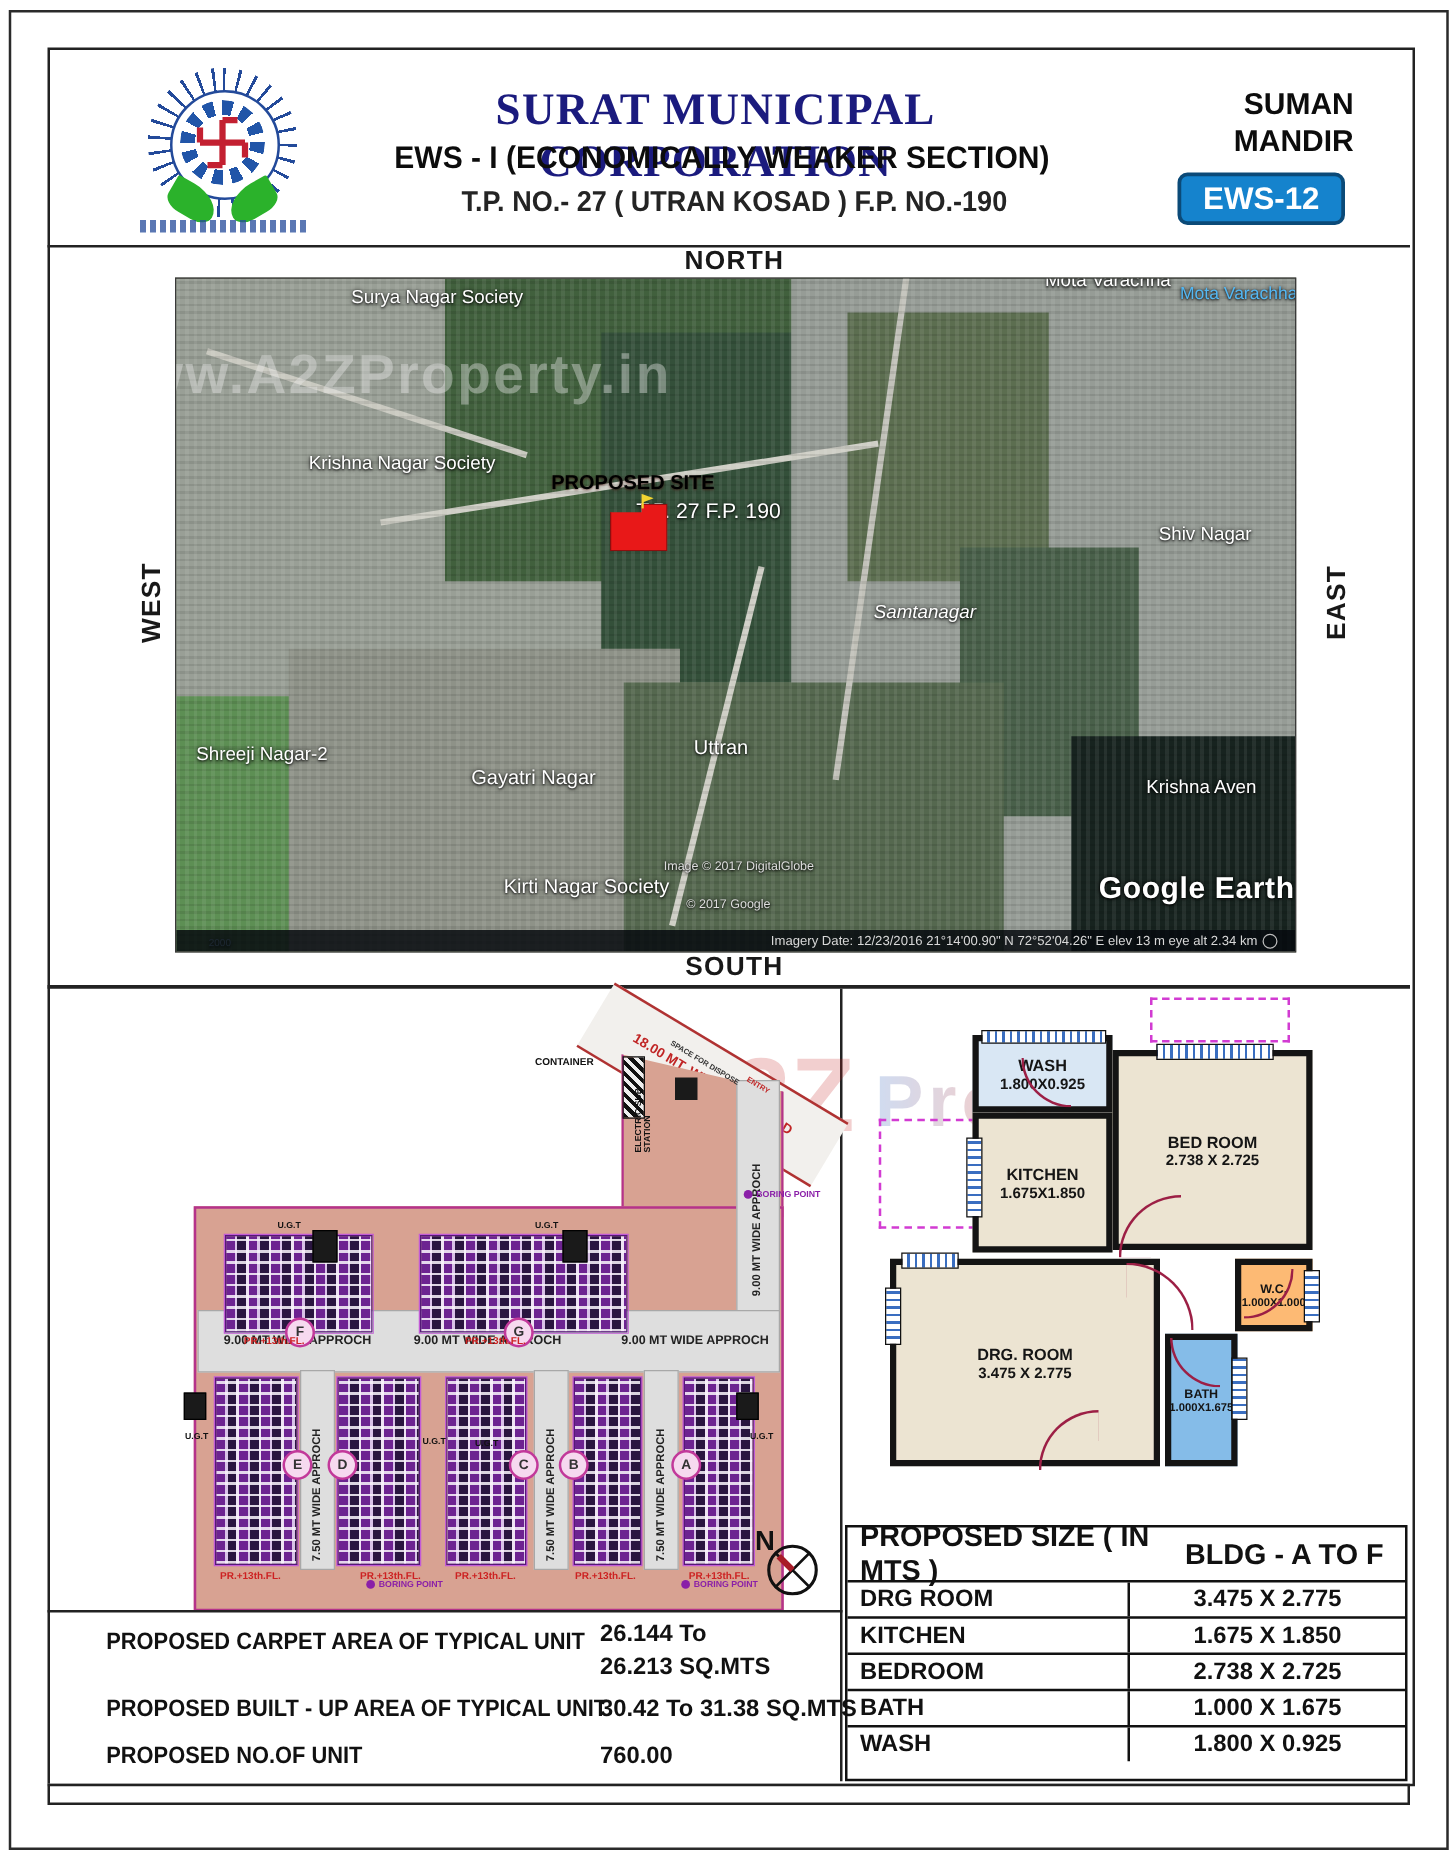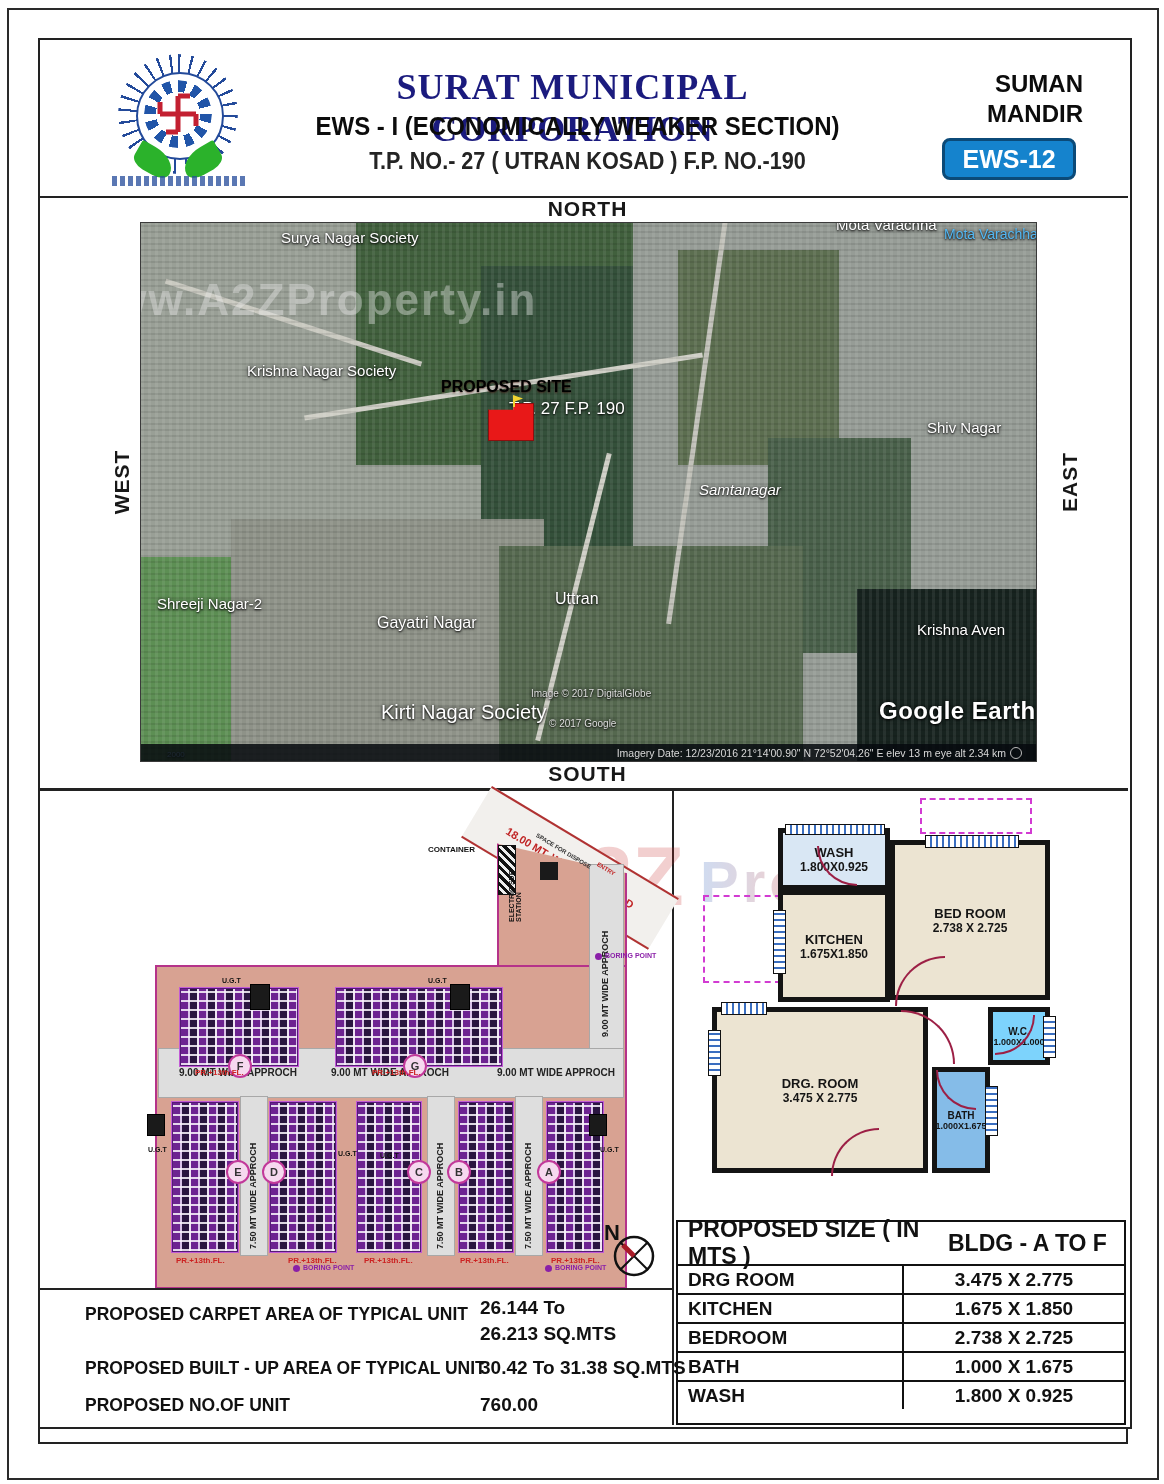--- a/index.html
+++ b/index.html
@@ -131,21 +131,21 @@
     <div class="map-label" style="left:300px;top:155px;color:#000000;font-weight:bold;font-size:16px;text-shadow:0 1px 2px rgba(60,0,0,.6);">PROPOSED SITE</div>
     <div class="map-label" style="left:368px;top:176px;font-size:17px;">T.P. 27  F.P. 190</div>
     <div class="mtx" style="left:347px;top:180px;width:44px;height:36px;background:#e81818;border:1px solid #8d0f0f;clip-path:polygon(0 18%,55% 18%,55% 0,100% 0,100% 100%,0 100%);"></div>
     <div class="mtx" style="left:372px;top:172px;width:10px;height:12px;background:#f2d431;clip-path:polygon(0 0,100% 30%,20% 55%,20% 100%,0 100%);"></div>
     <div class="map-label" style="left:786px;top:196px;">Shiv Nagar</div>
     <div class="map-label" style="left:558px;top:258px;font-style:italic;">Samtanagar</div>
     <div class="map-label" style="left:16px;top:372px;">Shreeji Nagar-2</div>
     <div class="map-label" style="left:236px;top:391px;font-size:16px;">Gayatri Nagar</div>
     <div class="map-label" style="left:414px;top:367px;font-size:16px;">Uttran</div>
     <div class="map-label" style="left:776px;top:398px;">Krishna Aven</div>
-    <div class="map-label" style="left:240px;top:478px;font-size:20px;">Kirti Nagar Society</div>
+    <div class="map-label" style="left:262px;top:478px;font-size:16px;">Kirti Nagar Society</div>
 
     <div class="map-label" style="left:390px;top:465px;font-size:10px;color:#ddd;">Image © 2017 DigitalGlobe</div>
     <div class="map-label" style="left:408px;top:495px;font-size:10px;color:#ddd;">© 2017 Google</div>
     <div class="map-label" style="left:738px;top:474px;font-size:24px;font-weight:bold;letter-spacing:.5px;">Google Earth</div>
     <div class="map-label" style="left:26px;top:527px;font-size:8px;color:#9ccdf5;">2000</div>
 
     <div class="statusbar">
       <span>Imagery Date: 12/23/2016     21°14'00.90" N   72°52'04.26" E   elev    13 m    eye alt    2.34 km</span>
       <span style="width:10px;height:10px;border:1.5px solid #bbb;border-radius:50%;display:inline-block;"></span>
     </div>
@@ -263,21 +263,21 @@
       <span class="rdim">2.738 X 2.725</span>
     </div>
     <div class="room" style="left:73px;top:72px;width:112px;height:112px;background:#ece4d2;">
       <span class="rname">KITCHEN</span>
       <span class="rdim">1.675X1.850</span>
     </div>
     <div class="room" style="left:7px;top:189px;width:216px;height:166px;background:#ece4d2;">
       <span class="rname">DRG. ROOM</span>
       <span class="rdim">3.475 X 2.775</span>
     </div>
-    <div class="room" style="left:283px;top:189px;width:62px;height:58px;background:#7dd3fc;">
+    <div class="room" style="left:283px;top:189px;width:62px;height:58px;background:#fdba74;">
       <span class="rname" style="font-size:10px;">W.C.</span>
       <span class="rdim" style="font-size:9px;">1.000X1.000</span>
     </div>
     <div class="room" style="left:227px;top:249px;width:58px;height:106px;background:#85bce8;">
       <span class="rname" style="font-size:10px;">BATH</span>
       <span class="rdim" style="font-size:9px;">1.000X1.675</span>
     </div>
 
     <div class="winh" style="left:220px;top:17px;width:92px;height:11px;"></div>
     <div class="winh" style="left:80px;top:6px;width:98px;height:9px;"></div>

